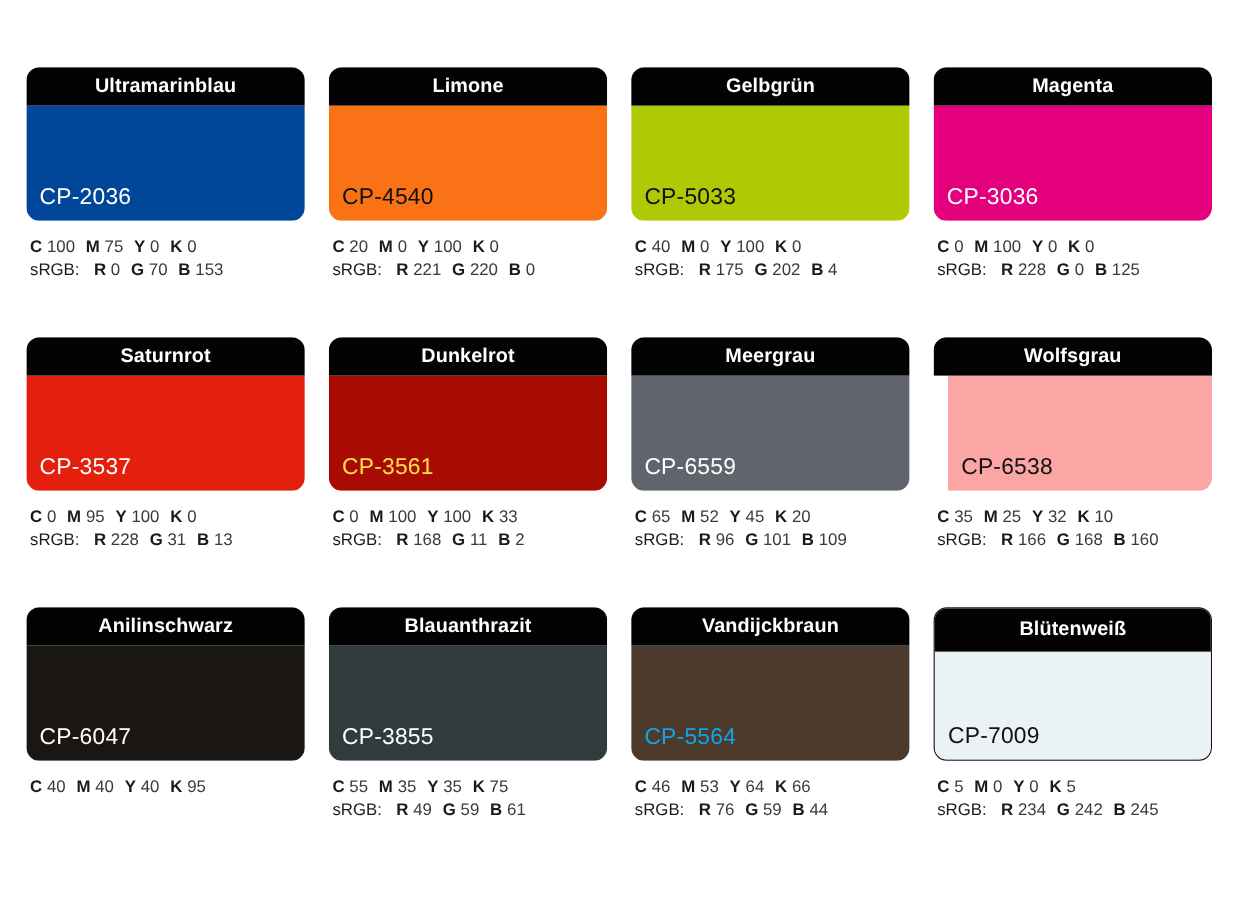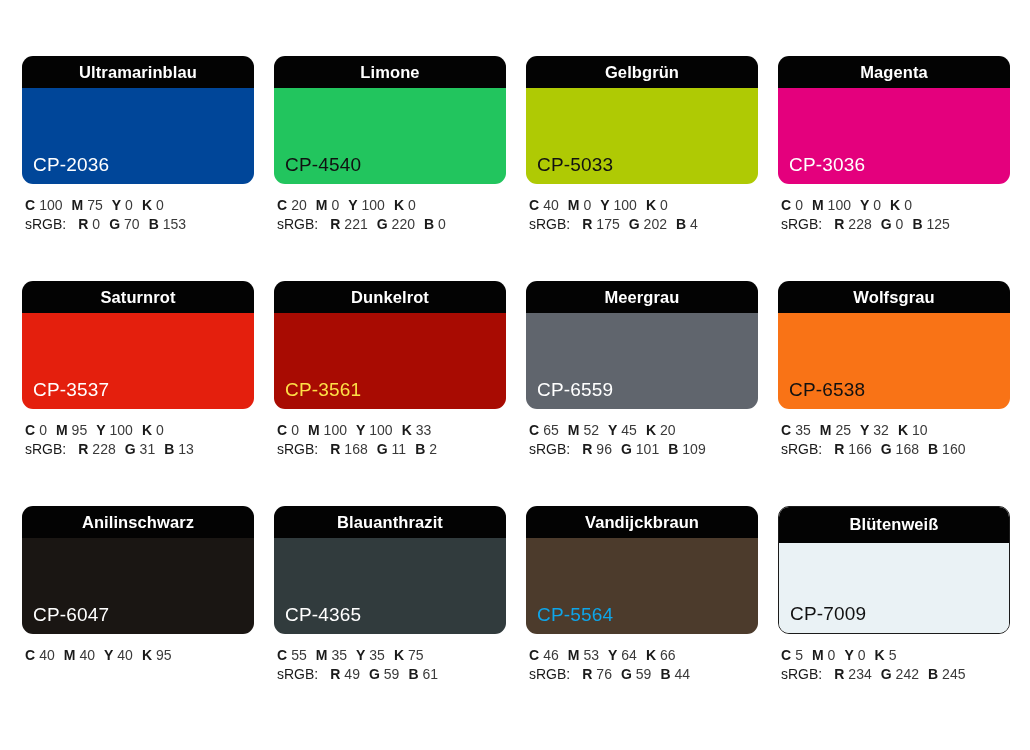--- a/index.html
+++ b/index.html
@@ -135,21 +135,21 @@
           <span class="card-name">Ultramarinblau</span>
         </div>
       </div>
       <div class="card-values">
         <div class="value-line"><span class="lbl">C</span><span class="sp"></span><span class="num">100</span><span class="sp-wide"></span><span class="lbl">M</span><span class="sp"></span><span class="num">75</span><span class="sp-wide"></span><span class="lbl">Y</span><span class="sp"></span><span class="num">0</span><span class="sp-wide"></span><span class="lbl">K</span><span class="sp"></span><span class="num">0</span></div>
         <div class="value-line"><span class="prefix">sRGB:</span><span class="sp-wide"></span><span class="lbl">R</span><span class="sp"></span><span class="num">0</span><span class="sp-wide"></span><span class="lbl">G</span><span class="sp"></span><span class="num">70</span><span class="sp-wide"></span><span class="lbl">B</span><span class="sp"></span><span class="num">153</span></div>
       </div>
     </div>
     <div class="swatch-card">
       <div class="card-plate">
-        <div class="card-body" style="background: #22c55e; padding-left: 43px;">
+        <div class="card-body" style="background: #f97316; padding-left: 43px;">
           <div class="card-code" style="color: rgb(17, 17, 17);">CP-4540</div>
         </div>
         <div class="card-header">
           <span class="card-name">Limone</span>
         </div>
       </div>
       <div class="card-values">
         <div class="value-line"><span class="lbl">C</span><span class="sp"></span><span class="num">20</span><span class="sp-wide"></span><span class="lbl">M</span><span class="sp"></span><span class="num">0</span><span class="sp-wide"></span><span class="lbl">Y</span><span class="sp"></span><span class="num">100</span><span class="sp-wide"></span><span class="lbl">K</span><span class="sp"></span><span class="num">0</span></div>
         <div class="value-line"><span class="prefix">sRGB:</span><span class="sp-wide"></span><span class="lbl">R</span><span class="sp"></span><span class="num">221</span><span class="sp-wide"></span><span class="lbl">G</span><span class="sp"></span><span class="num">220</span><span class="sp-wide"></span><span class="lbl">B</span><span class="sp"></span><span class="num">0</span></div>
       </div>
@@ -219,21 +219,21 @@
           <span class="card-name">Meergrau</span>
         </div>
       </div>
       <div class="card-values">
         <div class="value-line"><span class="lbl">C</span><span class="sp"></span><span class="num">65</span><span class="sp-wide"></span><span class="lbl">M</span><span class="sp"></span><span class="num">52</span><span class="sp-wide"></span><span class="lbl">Y</span><span class="sp"></span><span class="num">45</span><span class="sp-wide"></span><span class="lbl">K</span><span class="sp"></span><span class="num">20</span></div>
         <div class="value-line"><span class="prefix">sRGB:</span><span class="sp-wide"></span><span class="lbl">R</span><span class="sp"></span><span class="num">96</span><span class="sp-wide"></span><span class="lbl">G</span><span class="sp"></span><span class="num">101</span><span class="sp-wide"></span><span class="lbl">B</span><span class="sp"></span><span class="num">109</span></div>
       </div>
     </div>
     <div class="swatch-card">
       <div class="card-plate">
-        <div class="card-body" style="background: #f97316;">
+        <div class="card-body" style="background: #fca5a5; margin-left: 12px;">
           <div class="card-code" style="color: rgb(17, 17, 17);">CP-6538</div>
         </div>
         <div class="card-header">
           <span class="card-name">Wolfsgrau</span>
         </div>
       </div>
       <div class="card-values">
         <div class="value-line"><span class="lbl">C</span><span class="sp"></span><span class="num">35</span><span class="sp-wide"></span><span class="lbl">M</span><span class="sp"></span><span class="num">25</span><span class="sp-wide"></span><span class="lbl">Y</span><span class="sp"></span><span class="num">32</span><span class="sp-wide"></span><span class="lbl">K</span><span class="sp"></span><span class="num">10</span></div>
         <div class="value-line"><span class="prefix">sRGB:</span><span class="sp-wide"></span><span class="lbl">R</span><span class="sp"></span><span class="num">166</span><span class="sp-wide"></span><span class="lbl">G</span><span class="sp"></span><span class="num">168</span><span class="sp-wide"></span><span class="lbl">B</span><span class="sp"></span><span class="num">160</span></div>
       </div>
@@ -247,21 +247,21 @@
           <span class="card-name">Anilinschwarz</span>
         </div>
       </div>
       <div class="card-values">
         <div class="value-line"><span class="lbl">C</span><span class="sp"></span><span class="num">40</span><span class="sp-wide"></span><span class="lbl">M</span><span class="sp"></span><span class="num">40</span><span class="sp-wide"></span><span class="lbl">Y</span><span class="sp"></span><span class="num">40</span><span class="sp-wide"></span><span class="lbl">K</span><span class="sp"></span><span class="num">95</span></div>
       </div>
     </div>
     <div class="swatch-card">
       <div class="card-plate">
         <div class="card-body" style="background: rgb(49, 59, 61);">
-          <div class="card-code" style="color: rgb(255, 255, 255);">CP-4365</div>
+          <div class="card-code" style="color: rgb(255, 255, 255);">CP-3855</div>
         </div>
         <div class="card-header">
           <span class="card-name">Blauanthrazit</span>
         </div>
       </div>
       <div class="card-values">
         <div class="value-line"><span class="lbl">C</span><span class="sp"></span><span class="num">55</span><span class="sp-wide"></span><span class="lbl">M</span><span class="sp"></span><span class="num">35</span><span class="sp-wide"></span><span class="lbl">Y</span><span class="sp"></span><span class="num">35</span><span class="sp-wide"></span><span class="lbl">K</span><span class="sp"></span><span class="num">75</span></div>
         <div class="value-line"><span class="prefix">sRGB:</span><span class="sp-wide"></span><span class="lbl">R</span><span class="sp"></span><span class="num">49</span><span class="sp-wide"></span><span class="lbl">G</span><span class="sp"></span><span class="num">59</span><span class="sp-wide"></span><span class="lbl">B</span><span class="sp"></span><span class="num">61</span></div>
       </div>
     </div>

